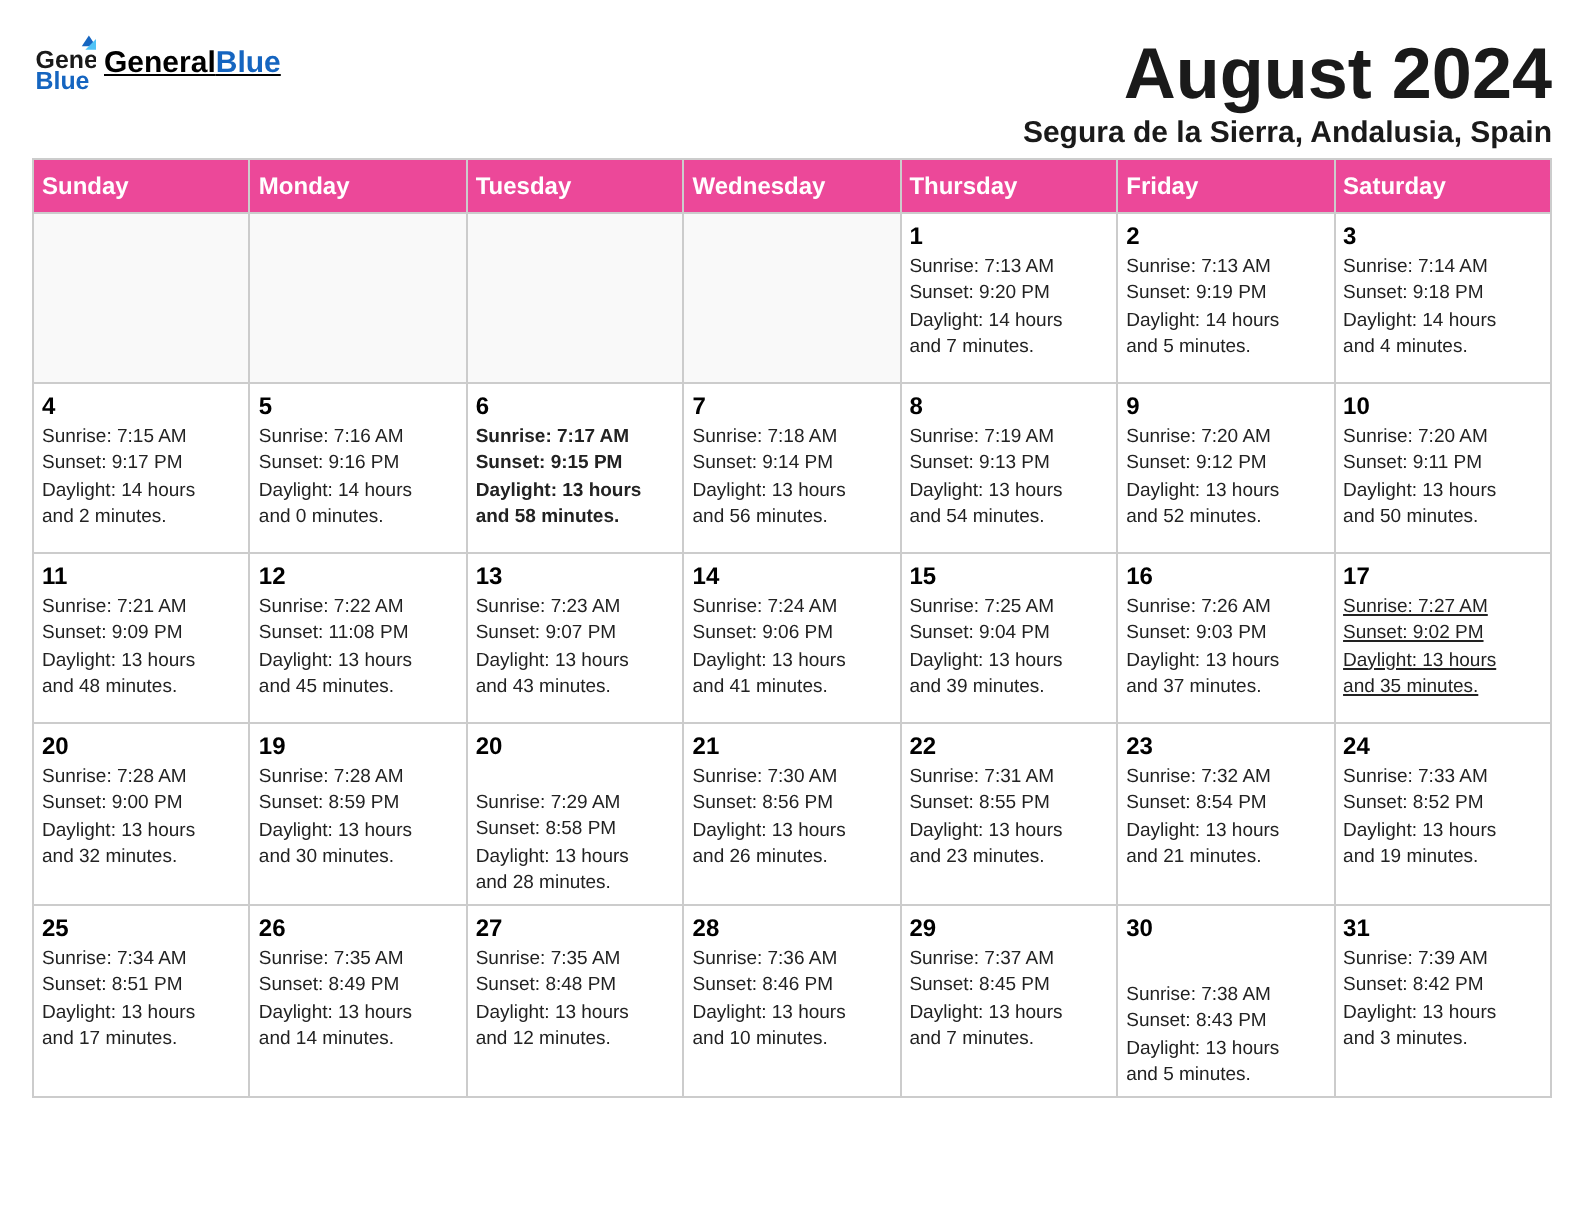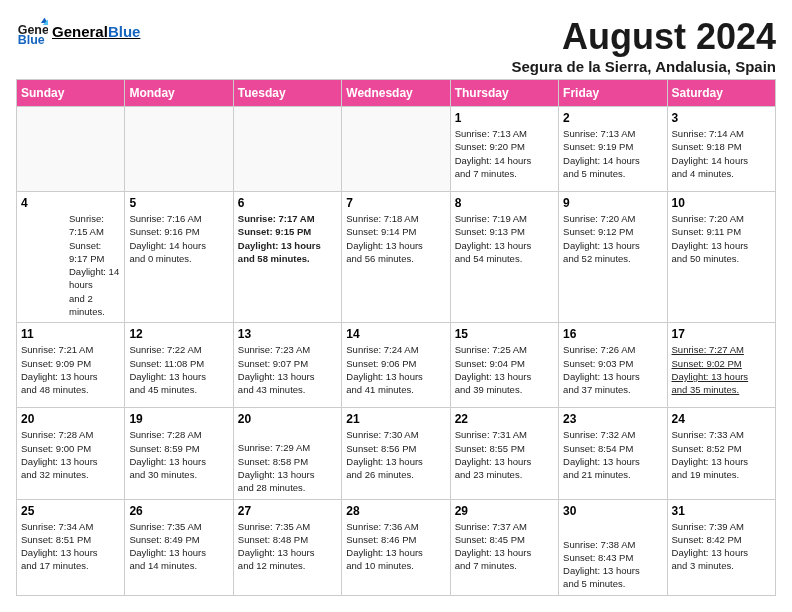--- a/index.html
+++ b/index.html
@@ -135,21 +135,21 @@
           <div class="day-num">3</div>
           <div class="day-info" style="white-space: pre-line;">Sunrise: 7:14 AM
 Sunset: 9:18 PM
 Daylight: 14 hours
 and 4 minutes.</div>
         </td>
       </tr>
       <tr class="week">
         <td>
           <div class="day-num">4</div>
-          <div class="day-info" style="white-space: pre-line; margin-left: 48px;">Sunrise: 7:15 AM
+          <div class="day-info" style="white-space: pre-line;">Sunrise: 7:15 AM
 Sunset: 9:17 PM
 Daylight: 14 hours
 and 2 minutes.</div>
         </td>
         <td>
           <div class="day-num">5</div>
           <div class="day-info" style="white-space: pre-line;">Sunrise: 7:16 AM
 Sunset: 9:16 PM
 Daylight: 14 hours
 and 0 minutes.</div>

